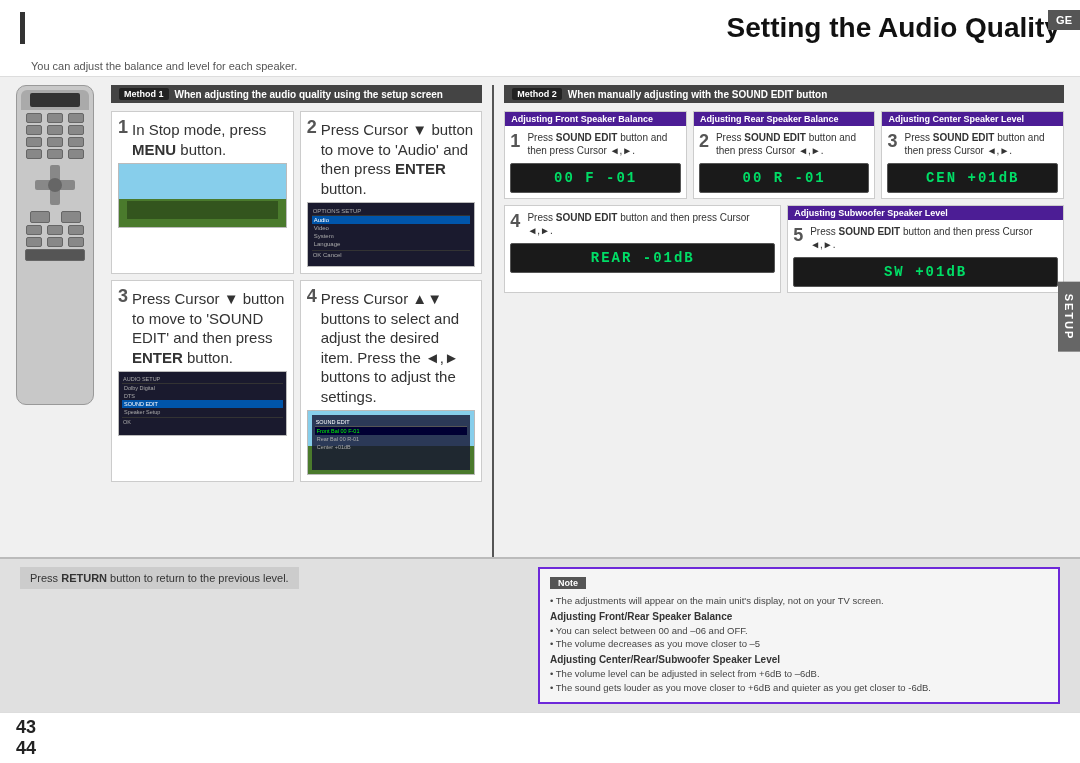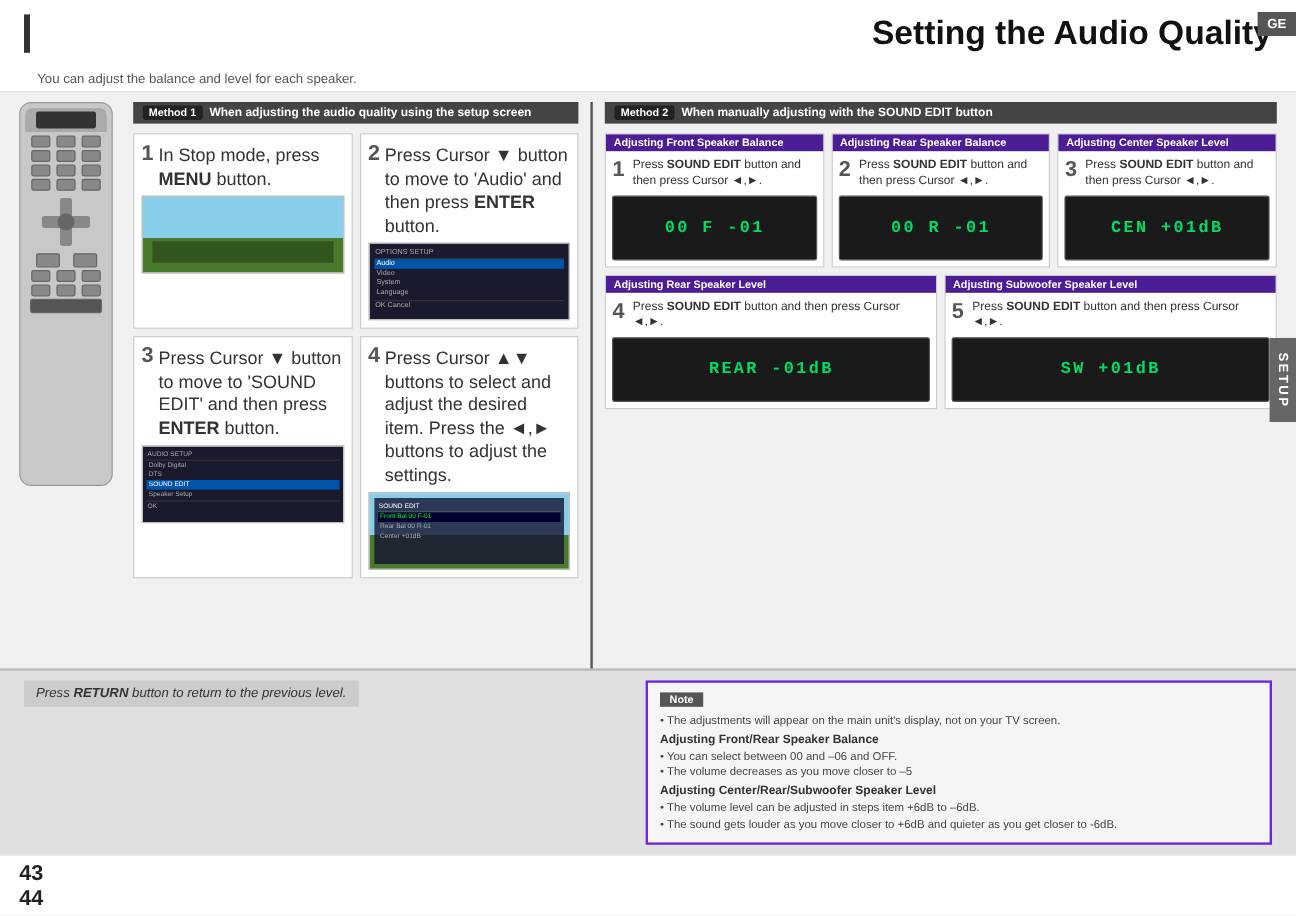--- a/index.html
+++ b/index.html
@@ -181,40 +181,39 @@
     .adj-step-text strong {
       font-weight: bold;
     }
     .display-box {
       background: #1a1a1a;
       color: #00ff88;
       font-family: 'Courier New', monospace;
       font-size: 14px;
       font-weight: bold;
       text-align: center;
-      padding: 18px 4px;
+      padding: 6px 4px;
       border: 1px solid #555;
       margin-top: 6px;
       border-radius: 2px;
       letter-spacing: 2px;
     }
     .display-box.green {
       color: #00dd66;
     }
     
     .footer {
       background: #e0e0e0;
       border-top: 2px solid #bbb;
       padding: 8px 20px;
       display: flex;
       gap: 20px;
     }
     .footer-left {
       flex: 1;
-      font-style: italic;
     }
     .footer-return {
       font-size: 11px;
       color: #333;
       margin-bottom: 6px;
       background: #ccc;
       padding: 5px 10px;
       display: inline-block;
     }
     .footer-menu {
@@ -534,21 +533,20 @@
               Press <strong>SOUND EDIT</strong> button and then press Cursor ◄,►.
             </div>
           </div>
           <div class="display-box green">CEN  +01dB</div>
         </div>
       </div>
 
       <div class="method2-grid-bottom">
 
         <div class="adj-box">
-          <div class="adj-header">Adjusting Rear Speaker Level</div>
           <div style="display:flex; align-items:flex-start; gap:3px;">
             <span class="adj-step-num">4</span>
             <div class="adj-step-text">
               Press <strong>SOUND EDIT</strong> button and then press Cursor ◄,►.
             </div>
           </div>
           <div class="display-box green">REAR -01dB</div>
         </div>
 
         <div class="adj-box">
@@ -575,21 +573,21 @@
         </span>
       </div>
     </div>
     <div class="footer-right">
       <div class="note-header">Note</div>
       <div class="note-bullet">• The adjustments will appear on the main unit's display, not on your TV screen.</div>
       <div class="note-section-title">Adjusting Front/Rear Speaker Balance</div>
       <div class="note-bullet">• You can select between 00 and –06 and OFF.</div>
       <div class="note-bullet">• The volume decreases as you move closer to –5</div>
       <div class="note-section-title">Adjusting Center/Rear/Subwoofer Speaker Level</div>
-      <div class="note-bullet">• The volume level can be adjusted in steps item +6dB to –6dB.</div>
+      <div class="note-bullet">• The volume level can be adjusted in select from +6dB to –6dB.</div>
       <div class="note-bullet">• The sound gets louder as you move closer to +6dB and quieter as you get closer to -6dB.</div>
     </div>
   </div>
 
   <div class="page-numbers">
     <span>43</span>
     <span>44</span>
   </div>
 </div>
 

